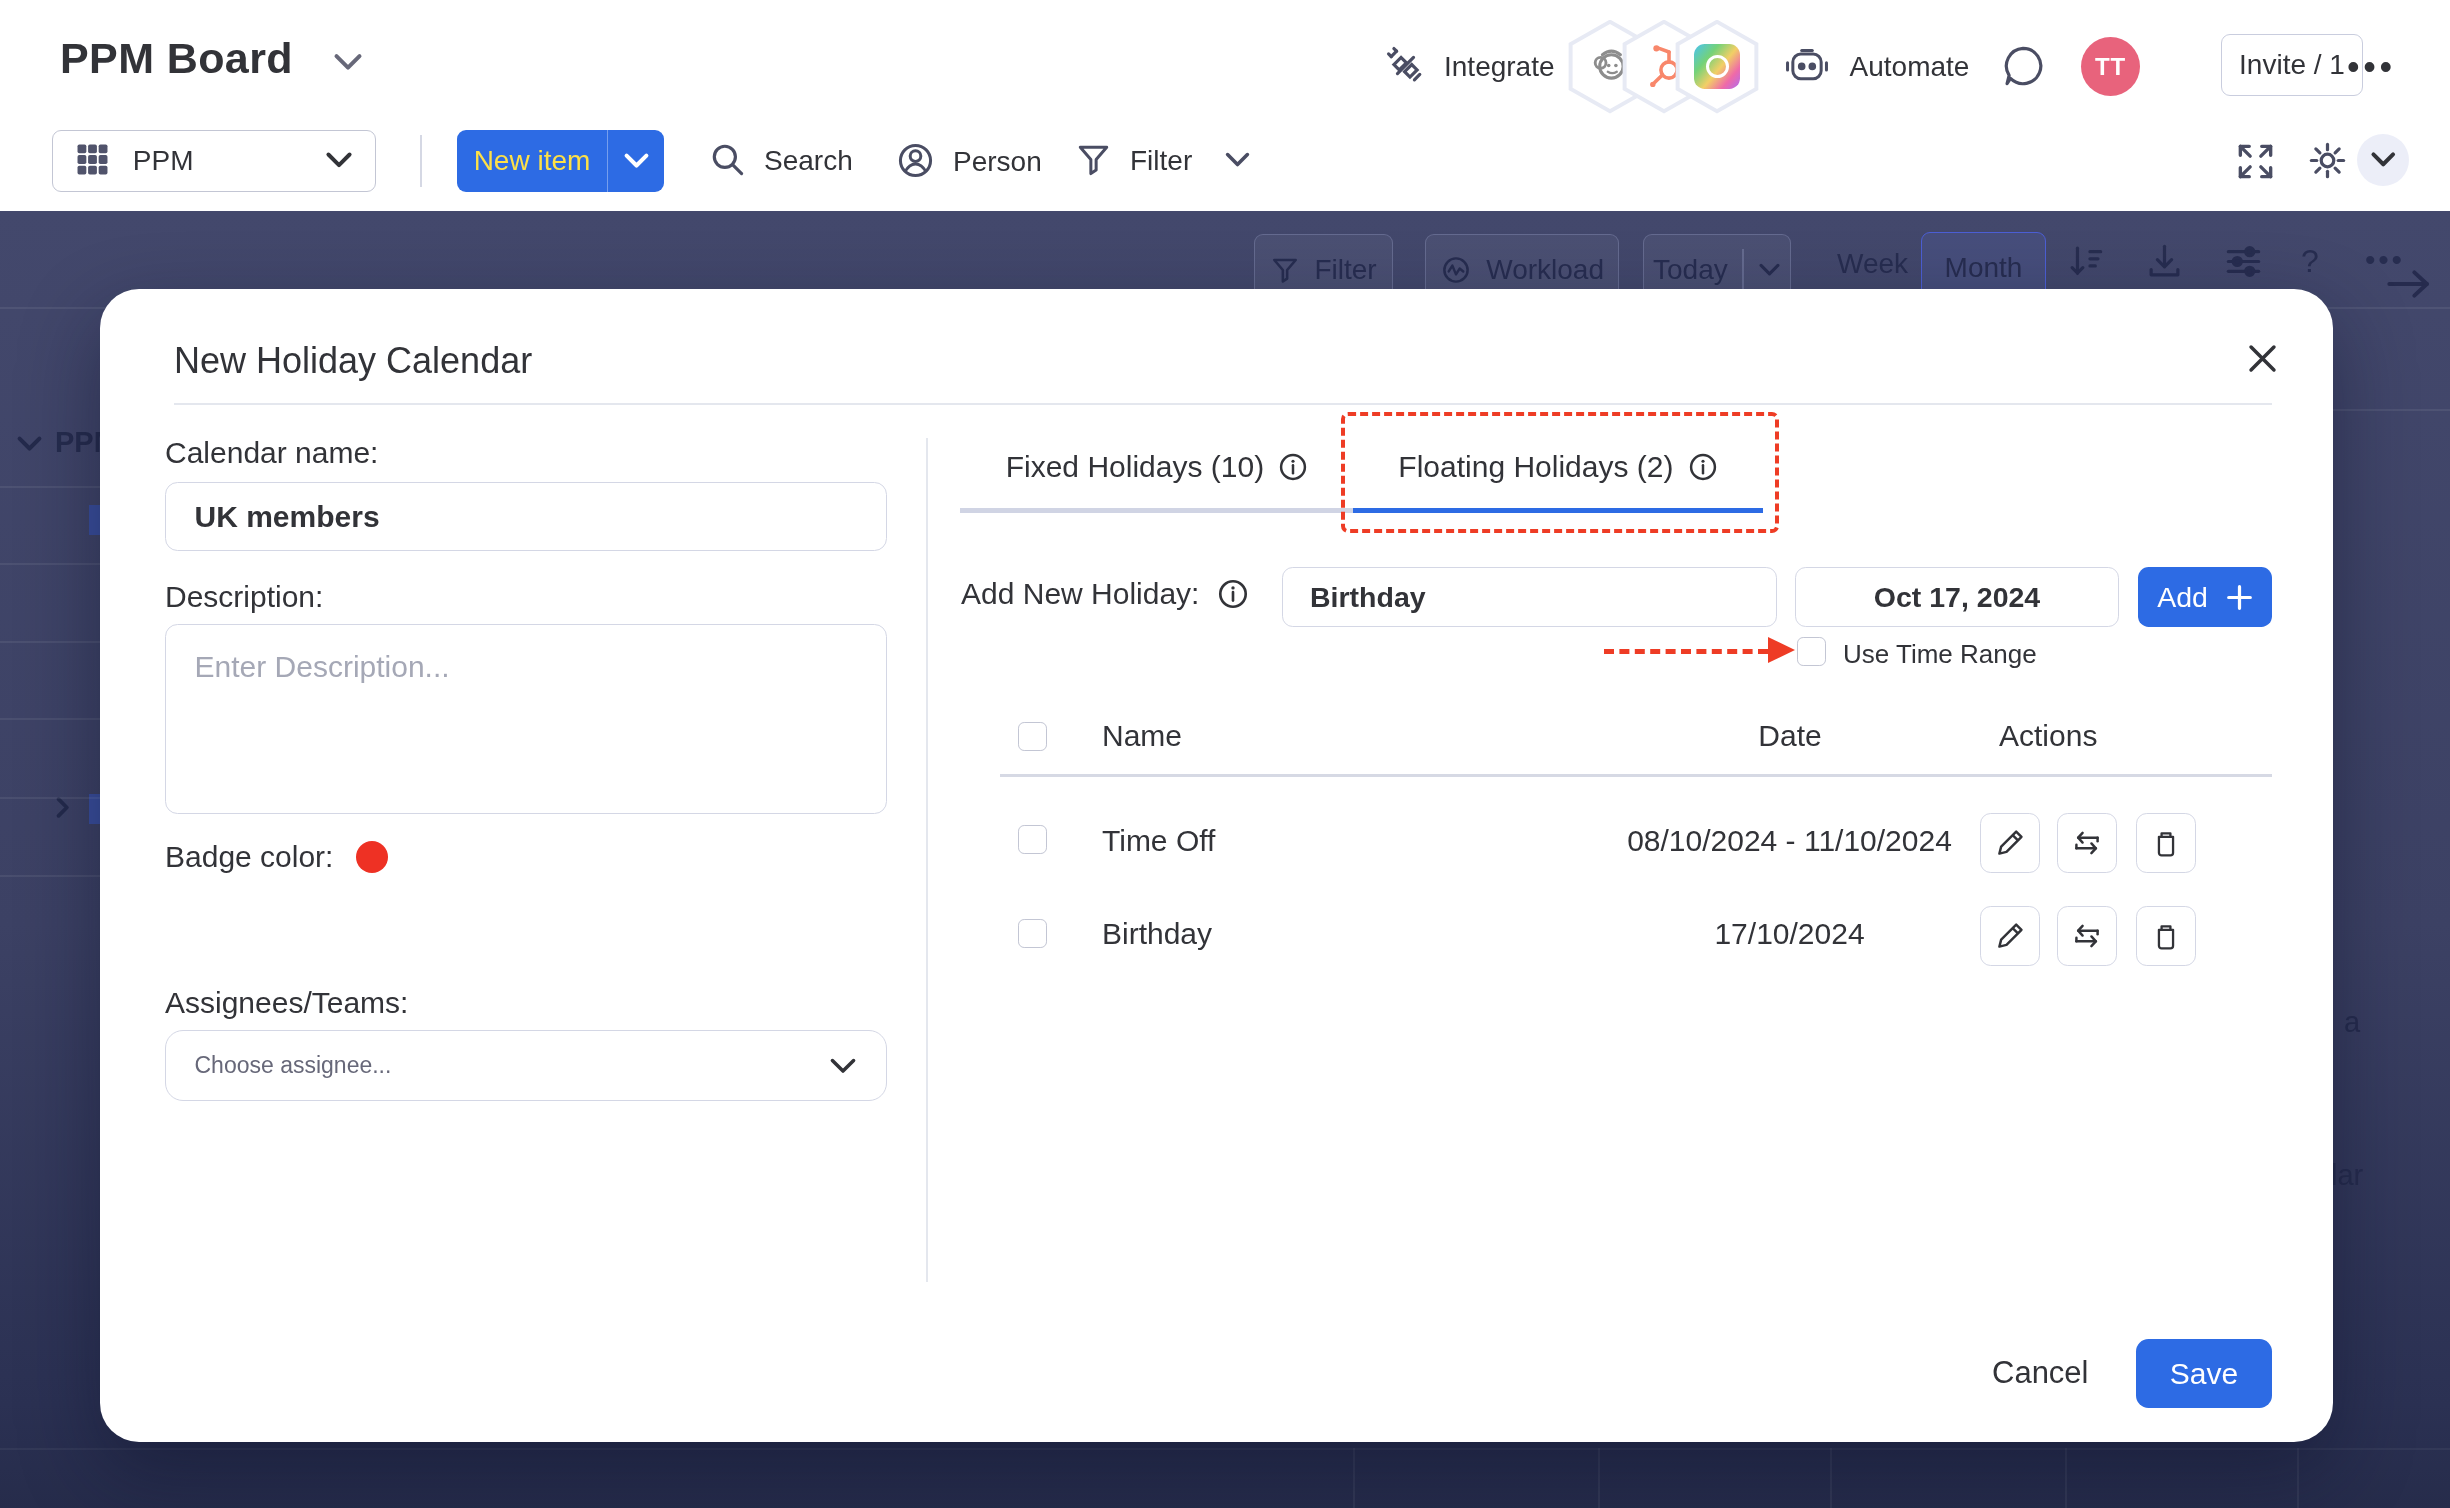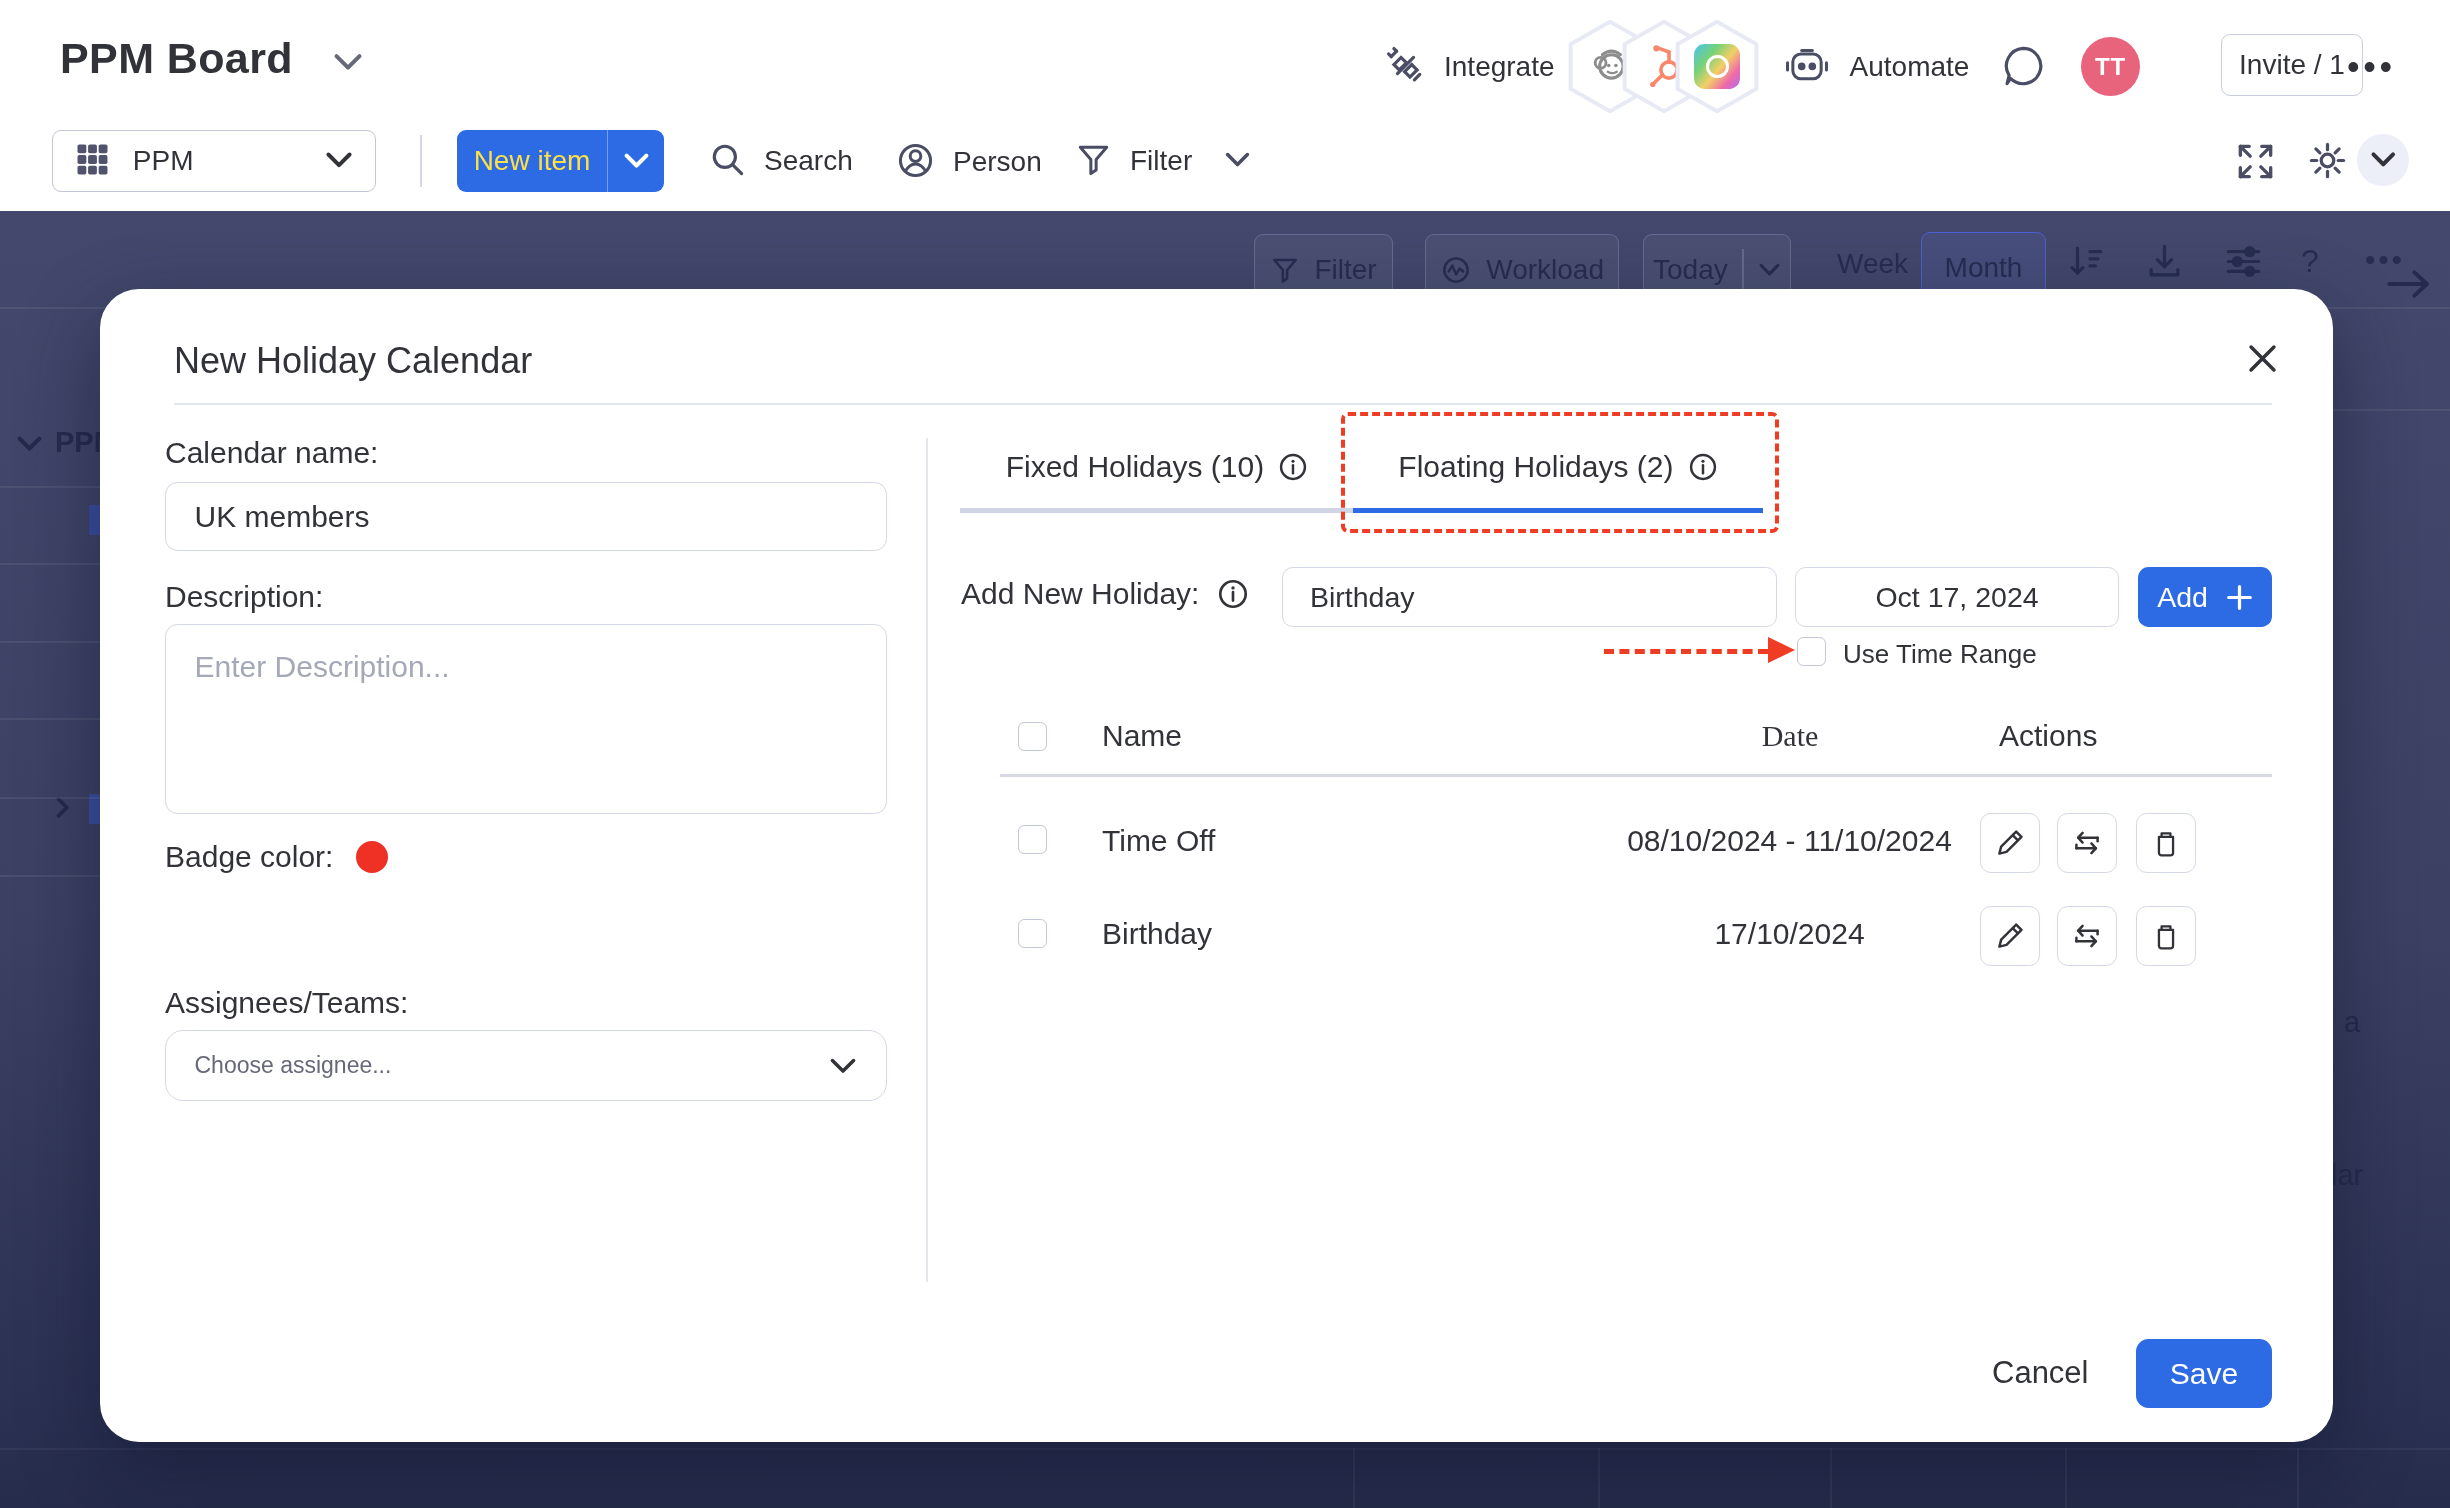--- a/index.html
+++ b/index.html
@@ -39,21 +39,21 @@
   .faint-v { position:absolute; width:1.8px; background:rgba(255,255,255,.06); }
   .frag { position:absolute; color:#262c4e; font-size:29px; }
 
   
   .modal { left:100px; top:289px; width:2233px; height:1153px; background:#fff; border-radius:39px;
            box-shadow:0 30px 80px rgba(10,15,40,.45); }
   .modal-title { left:174px; top:340px; font-size:36px; color:#323338; }
   .mdivider { left:174px; top:403px; width:2098px; height:1.8px; background:#e4e7ee; }
   .flabel { font-size:30px; color:#323338; }
   .finput { border:1.8px solid #d4d7e5; border-radius:12.5px; background:#fff; font-family:"Liberation Sans",sans-serif;
-            font-size:30px; color:#323338; padding:0 28.5px; outline:none; width:100%; height:100%; }
+            font-size:30px; color:#323338; padding:0 28.5px; outline:none; width:100%; height:100%;font-weight:bold; }
   .finput::placeholder, .ftext::placeholder { color:#a5a8b6; }
   .ftext { border:1.8px solid #d4d7e5; border-radius:12.5px; background:#fff; font-family:"Liberation Sans",sans-serif;
             font-size:30px; color:#323338; padding:25px 28.5px; outline:none; width:100%; height:100%; resize:none; }
   .dot { width:32px; height:32px; border-radius:50%; background:#ee3124; }
   .dd { border:1.8px solid #d4d7e5; border-radius:18px; display:flex; align-items:center; padding:0 28.5px;
         font-size:23px; color:#676879; justify-content:space-between; }
   .vdiv { left:926px; top:438px; width:1.8px; height:844px; background:#e4e7ee; }
 
   .tab { position:absolute; display:flex; align-items:center; justify-content:center; gap:14.2px;
          font-size:30px; color:#323338; }
@@ -433,21 +433,21 @@
       </svg>
   </div>
 
   <div class="abs dash-arrow"></div>
   <div class="abs dash-head"></div>
   <div class="abs chk" style="left:1797px;top:637px;width:29px;height:29px;"></div>
   <span class="abs" style="left:1843px;top:639px;font-size:26px;color:#323338;">Use Time Range</span>
 
   <div class="abs chk" style="left:1018px;top:722px;width:29px;height:29px;"></div>
   <span class="abs thead" style="left:1102px;top:719px;">Name</span>
-  <span class="abs thead" style="left:1683px;top:719px;width:214px;text-align:center;font-family:Liberation Serif, serif;">Date</span>
+  <span class="abs thead" style="left:1683px;top:719px;width:214px;text-align:center;">Date</span>
   <span class="abs thead" style="left:1999px;top:719px;">Actions</span>
   <div class="abs" style="left:1000px;top:774px;width:1272px;height:2.7px;background:#d6d9e4;"></div>
 
   <div class="abs chk" style="left:1018px;top:825px;width:29px;height:29px;"></div>
   <span class="abs cell" style="left:1102px;top:824px;">Time Off</span>
   <span class="abs cell" style="left:1567px;top:824px;width:445px;text-align:center;">08/10/2024 - 11/10/2024</span>
   <div class="act-btn" style="left:1980px;top:813px;">
     <svg width="30" height="30" viewBox="0 0 34 34" fill="none" stroke="#323338" stroke-width="2.8" stroke-linejoin="round">
         <path d="M24 4 l6 6 -17 17 -8 2 2 -8 z"></path>
         <path d="M20 8 l6 6"></path>

